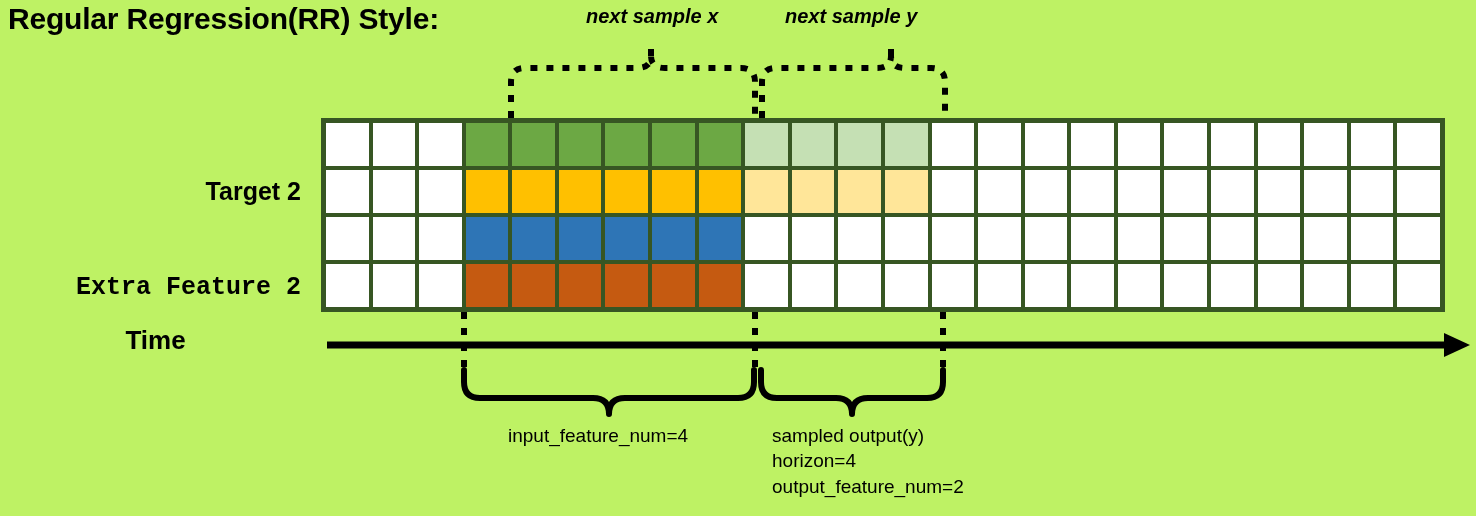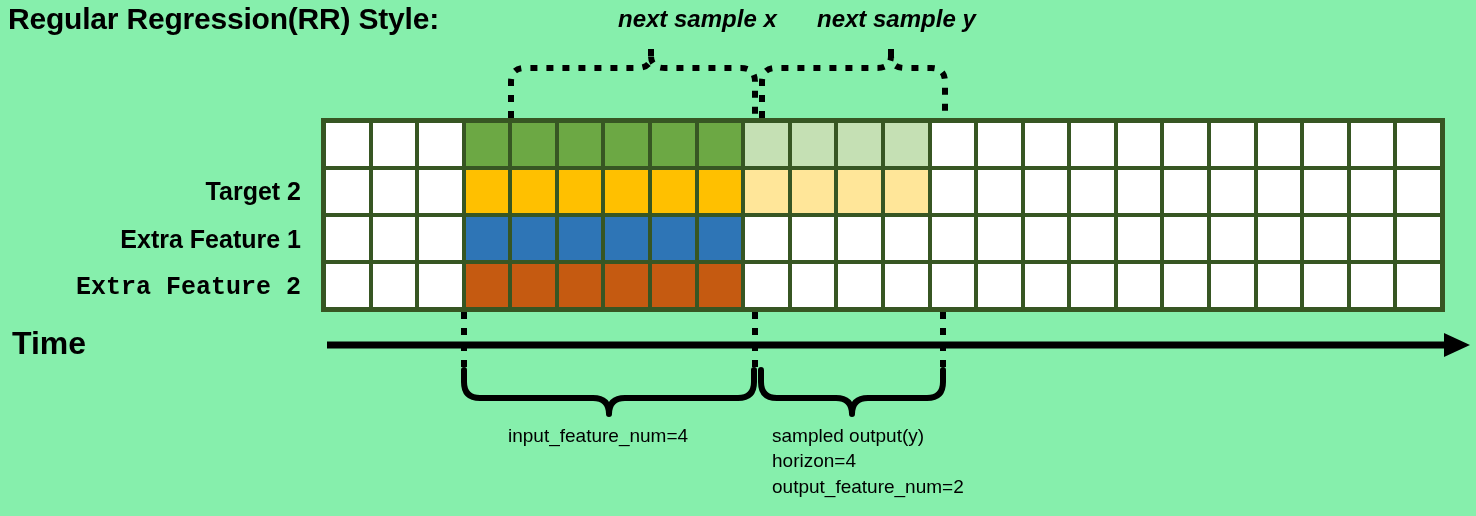--- a/index.html
+++ b/index.html
@@ -9,42 +9,41 @@
   }
   body {
     font-family: "Liberation Sans", sans-serif;
     color: #000000;
   }
   #stage {
     position: relative;
     width: 1476px;
     height: 516px;
     overflow: hidden;
-    background: #86efac;
+    background: #bef264;
   }
 
   
   #page-title {
     position: absolute;
     left: 8px;
     top: 2px;
     font-size: 30px;
     font-weight: 700;
     letter-spacing: -0.2px;
     white-space: nowrap;
   }
 
   
   .top-caption {
     position: absolute;
-    font-size: 24px;
+    font-size: 20px;
     font-style: italic;
     font-weight: 600;
     white-space: nowrap;
-    margin-left: 32px;
   }
   #caption-next-x { left: 586px; top: 5px; }
   #caption-next-y { left: 785px; top: 5px; text-align: right; }
 
   
   #overlay {
     position: absolute;
     left: 0;
     top: 0;
     width: 1476px;
@@ -103,24 +102,24 @@
   .cell.orange     { background: #C55A11; }
   .cell.lightgreen { background: #C5E0B4; }
   .cell.lightgold  { background: #FFE699; }
 
   
   #time-label {
     position: absolute;
     left: 0px;
     top: 325px;
     width: 311px;
-    text-align: left;
+    text-align: center;
     padding-right: 12px;
     box-sizing: border-box;
-    font-size: 32px;
+    font-size: 26px;
     font-weight: 700;
     padding-left: 12px;
   }
 
   
   .bottom-caption {
     position: absolute;
     font-size: 19px;
     font-weight: 400;
     line-height: 1.33;
@@ -134,21 +133,20 @@
 
 <div id="stage">
 
   <div id="page-title">Regular Regression(RR) Style:</div>
 
   <div class="top-caption" id="caption-next-x">next sample x</div>
   <div class="top-caption" id="caption-next-y">next sample y</div>
 
   <div id="row-labels">
       <div class="row-label" style="position: absolute; top: 48.5px; height: 48.5px; line-height: 48.5px;">Target 2</div>
-      <div class="row-label" style="position: absolute; top: 97px; height: 48.5px; line-height: 48.5px;">Extra Feature 1</div>
       <div class="row-label" style="position: absolute; top: 145.5px; height: 48.5px; line-height: 48.5px; font-family: Liberation Mono, monospace;">Extra Feature 2</div>
     </div>
 
   <div id="grid">
       <div class="grid-row">
         <div class="cell"></div>
         <div class="cell"></div>
         <div class="cell"></div>
         <div class="cell green"></div>
         <div class="cell green"></div>

